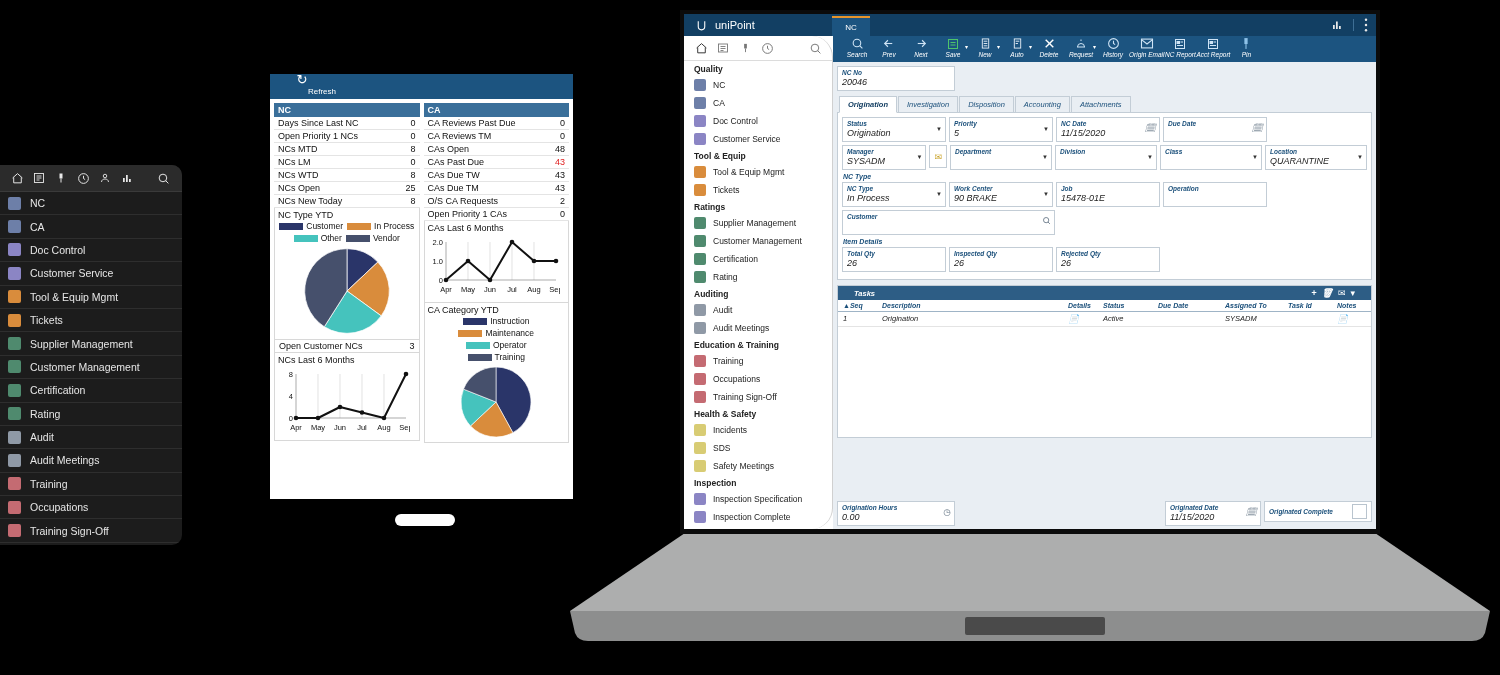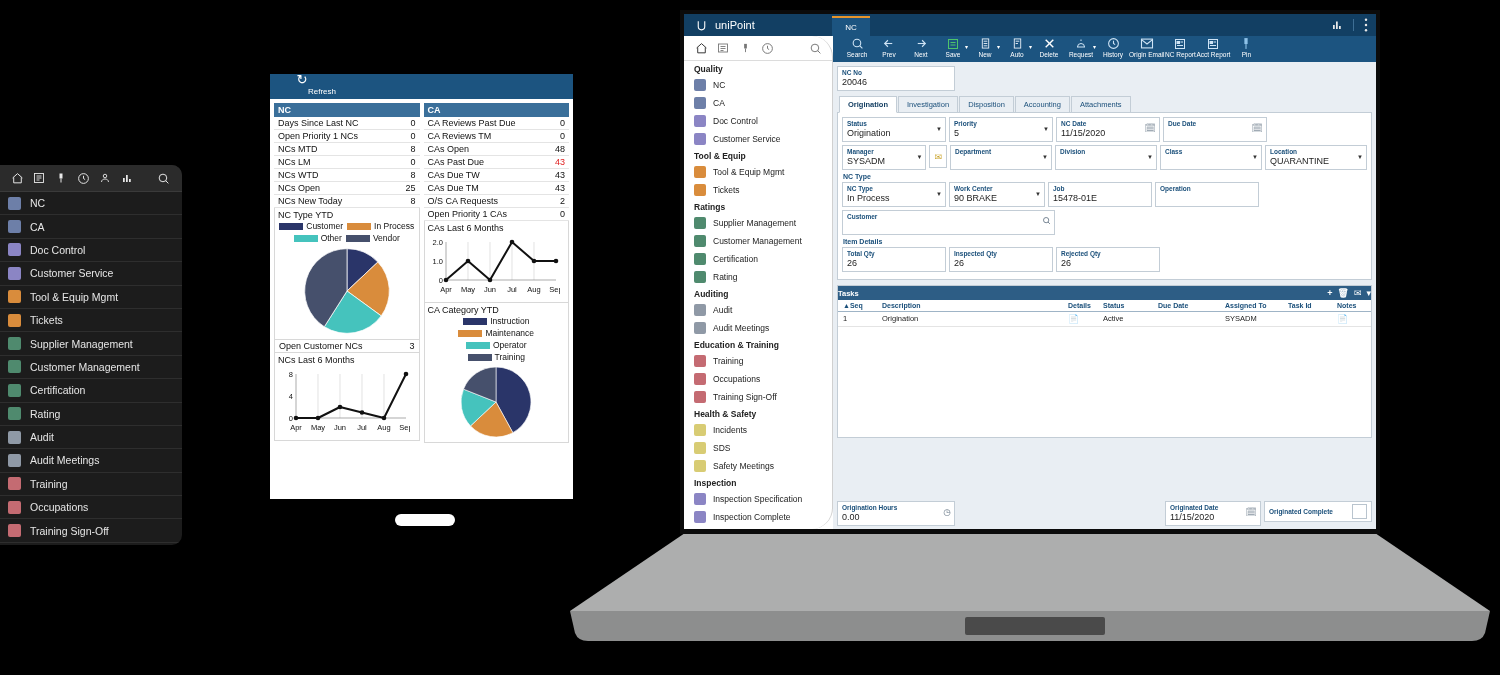--- a/index.html
+++ b/index.html
@@ -70,21 +70,21 @@
   #lt-side{width:148px;background:#fff;border-right:1px solid #d0d0d0;overflow:hidden;flex:0 0 148px;border-radius:21px;}
   #side-tools{display:flex;align-items:center;height:24px;padding:0 6px;gap:0;border-bottom:1px solid #dcdcdc;}
   #side-tools .ic{width:22px;height:20px;display:flex;align-items:center;justify-content:center;color:#5b5b5b;}
   #side-tools .sp{flex:1;}
   .sd-group{font-size:8.5px;font-weight:bold;color:#222;padding:3px 0 2px 10px;}
   .sd-item{display:flex;align-items:center;gap:7px;padding:1px 0 1px 10px;height:16px;
            font-size:8.5px;color:#222;}
   .sd-item .mi{width:12px;height:12px;flex:0 0 12px;border-radius:2px;position:relative;}
 
   
-  #lt-main{flex:1;background:#e9eef3;overflow:hidden;position:relative;}
+  #lt-main{flex:1;background:#e9eef3;overflow:hidden;position:relative;font-style:italic;}
   #mn-tools{height:26px;background:#1c5480;display:flex;align-items:flex-start;padding-left:8px;}
   .tb{display:flex;flex-direction:column;align-items:center;color:#fff;min-width:32px;padding-top:1px;position:relative;}
   .tb .g{height:13px;display:flex;align-items:center;font-size:12px;line-height:1;}
   .tb .l{font-size:6.5px;margin-top:1px;white-space:nowrap;}
   .tb .car{position:absolute;right:1px;top:7px;font-size:6px;}
 
   #nc-no-box{margin:4px 4px 0 4px;background:#fff;border:1px solid #c3cdd6;width:108px;padding:1px 4px 2px 4px;}
   .flab{font-size:6.5px;font-weight:bold;color:#1a4f7a;line-height:9px;}
   .fval{font-size:9px;color:#222;line-height:11px;}
 
@@ -95,21 +95,21 @@
 
   #panel{margin:0 4px;background:#fff;border:1px solid #c3cdd6;padding:4px;}
   .frow{display:flex;gap:3px;margin-bottom:3px;}
   .fld{background:#fff;border:1px solid #c3cdd6;padding:1px 4px 2px 4px;position:relative;min-height:21px;box-sizing:border-box;}
   .fld .car{position:absolute;right:3px;top:8px;font-size:6px;color:#333;}
   .fld .ic{position:absolute;right:3px;top:5px;font-size:9px;color:#6b7b8a;}
   .sect{font-size:7px;font-weight:bold;color:#1a4f7a;margin:2px 0 2px 1px;}
 
   
   #tasks{margin:5px 4px 0 4px;border:1px solid #c3cdd6;background:#fff;}
-  #tk-head{background:#2d5d85;color:#fff;font-size:7.5px;font-weight:bold;padding:2px 0;
+  #tk-head{background:#2d5d85;color:#fff;font-size:7.5px;font-weight:bold;padding:2px 16px;
            display:flex;justify-content:space-between;align-items:center;}
   #tk-head .ics{display:flex;gap:5px;font-size:9px;}
   #tk-cols{display:flex;font-size:7px;font-weight:bold;color:#1a4f7a;border-bottom:1px solid #9fb4c6;padding:2px 0;}
   .tk-row{display:flex;font-size:7.5px;color:#222;border-bottom:1px solid #e4e4e4;padding:2px 0;}
   #tk-space{height:110px;}
 
   #botrow{position:absolute;left:4px;right:4px;bottom:3px;display:flex;gap:3px;align-items:flex-start;}
 
   .mi-doc{background:#6d7fa8;}
   .mi-orange{background:#d98c3c;}
@@ -794,21 +794,21 @@
                 <span class="car">▼</span>
               </div>
             </div>
         <div class="sect">NC Type</div>
         <div class="frow" id="row3">
               <div class="fld" style="width: 104px;">
                 <div class="flab">NC Type</div>
                 <div class="fval">In Process</div>
                 <span class="car">▼</span>
               </div>
-              <div class="fld" style="width: 96px;">
+              <div class="fld" style="width: 104px;">
                 <div class="flab">Work Center</div>
                 <div class="fval">90 BRAKE</div>
                 <span class="car">▼</span>
               </div>
               <div class="fld" style="width: 104px;">
                 <div class="flab">Job</div>
                 <div class="fval">15478-01E</div>
               </div>
               <div class="fld" style="width: 104px;">
                 <div class="flab">Operation</div>

